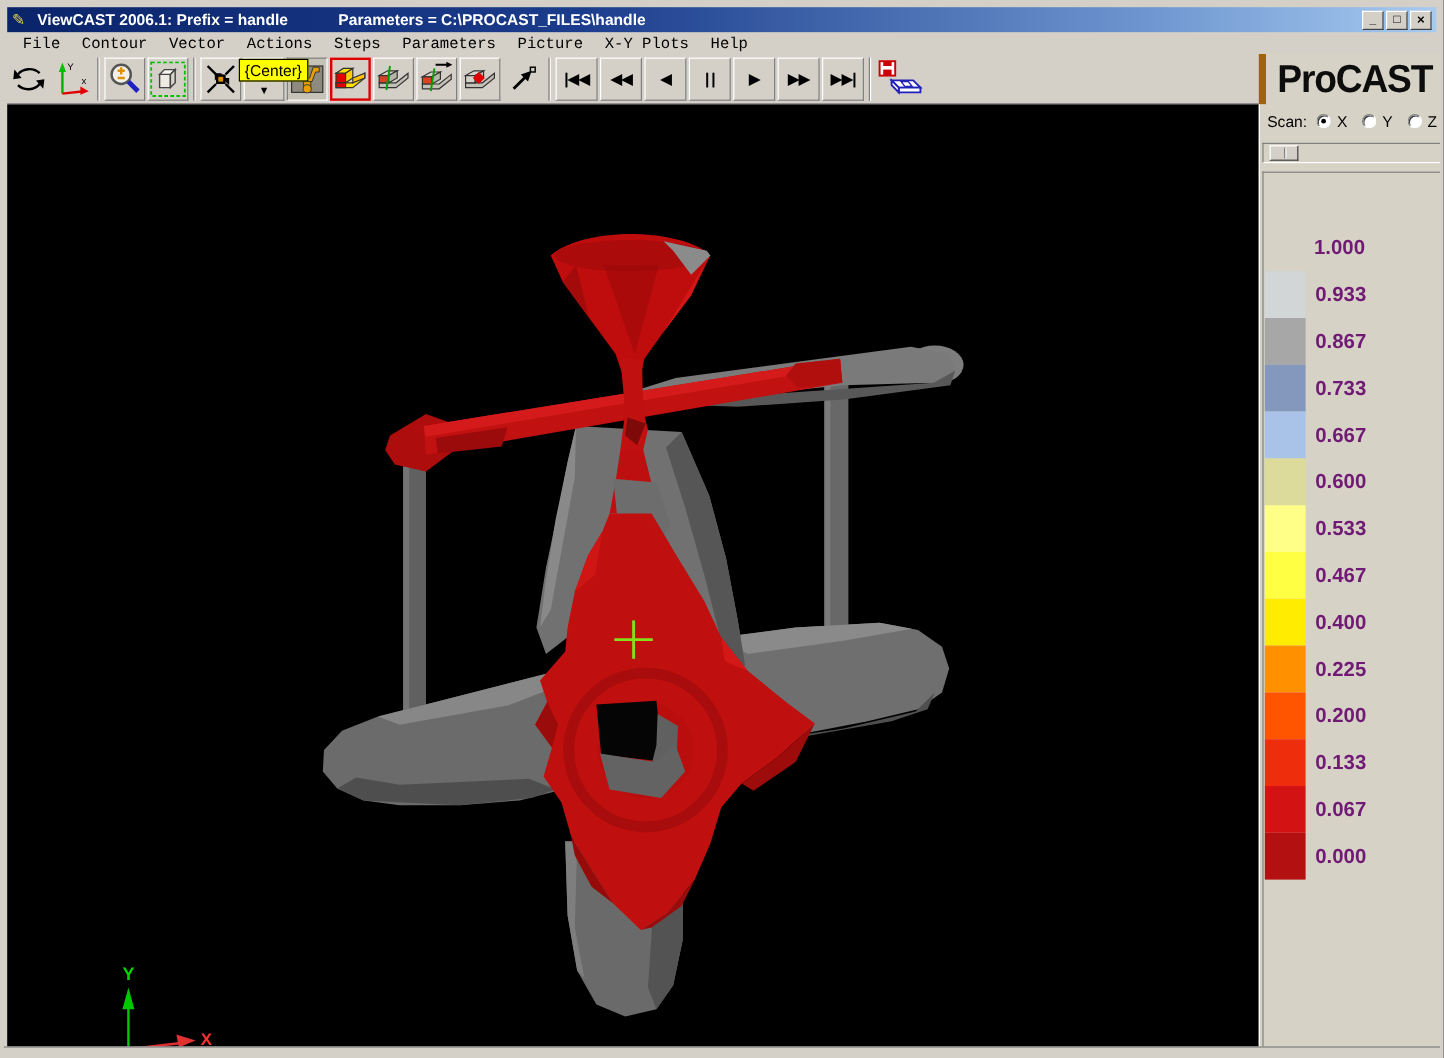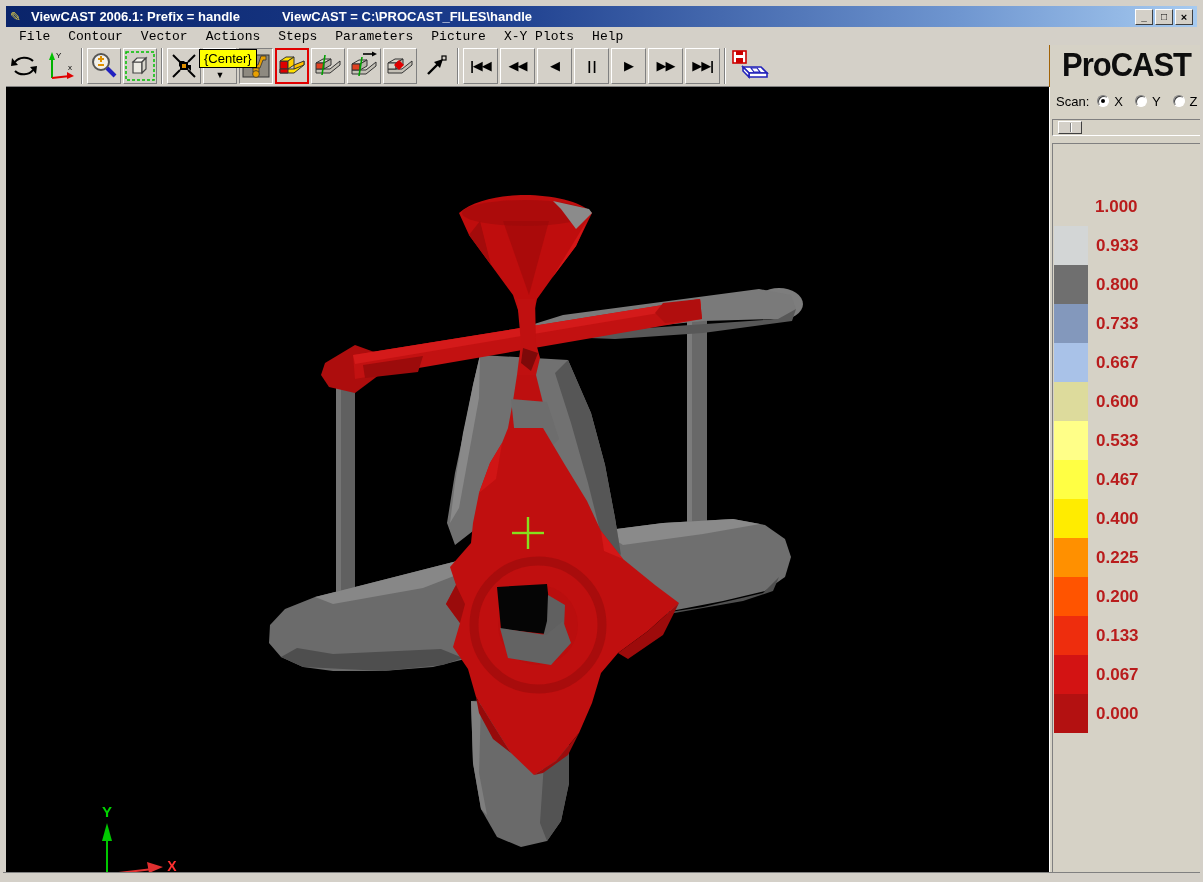--- a/index.html
+++ b/index.html
@@ -32,21 +32,21 @@
   .tb-btn.pressed{border-color:#808080 #fff #fff #808080;background:#c6c2b8;}
   .tb-btn.selected{border:2px solid #e00000;}
   .tb-sep{width:2px;height:36px;margin:0 3px;border-left:1px solid #808080;border-right:1px solid #fff;}
   #center-tooltip{position:absolute;left:193px;top:4px;background:#ffff00;border:1px solid #000;color:#000;
     font-size:13px;padding:1px 4px;z-index:30;}
   .pb-btn{width:35px;height:36px;margin:0 1px;background:#d4d0c8;border:1px solid;border-color:#fff #808080 #808080 #fff;
     display:flex;align-items:center;justify-content:center;font-size:13px;font-weight:bold;color:#000;letter-spacing:-1px;white-space:nowrap;}
 
   
   #brand{position:absolute;left:1046px;top:42px;width:154px;height:42px;background:#d6d2c6;display:flex;align-items:center;justify-content:center;
-    border-left:1px solid #a16207;}
+    border-left:6px solid #a16207;}
   #brand span{font-size:31px;font-weight:bold;color:#0d0d0d;letter-spacing:-1px;transform:scaleY(1.05);}
 
   
   #viewport{position:absolute;left:3px;top:84px;width:1043px;height:791px;background:#000;overflow:hidden;}
   #viewport svg{display:block;}
 
   
   #rightpanel{position:absolute;left:1046px;top:84px;width:154px;height:791px;background:#d6d2c6;border-left:1px solid #fff;overflow:hidden;}
   #scan-row{display:flex;align-items:center;height:20px;margin:4px 0 0 6px;font-size:13px;color:#000;white-space:nowrap;}
   #scan-row .scan-label{margin-right:8px;text-align:right;}
@@ -60,34 +60,34 @@
     border:1px solid;border-color:#fff #404040 #404040 #fff;}
   #scan-slider .thumb::after{content:"";position:absolute;left:11px;top:1px;bottom:1px;width:1px;background:#808080;box-shadow:1px 0 0 #fff;}
 
   
   #colorbar{position:absolute;left:2px;top:56px;width:149px;height:733px;background:#d6d2c6;
     border:1px solid;border-color:#808080 #fff #fff #808080;padding-top:43px;}
   .cb-headrow{height:39px;display:flex;align-items:center;}
   .cb-headrow .cb-label{margin-left:42px;}
   .cb-row{height:39px;display:flex;align-items:center;}
   .cb-swatch{width:34px;height:39px;margin-left:1px;flex:0 0 34px;}
-  .cb-label{margin-left:8px;font-size:17px;font-weight:bold;color:#b91c1c;}
+  .cb-label{margin-left:8px;font-size:17px;font-weight:bold;color:#701a75;}
 
   
   #bottomstrip{position:absolute;left:0px;bottom:0px;width:100%;height:7px;background:#d4d0c8;border-top:1px solid #808080;}
 </style>
 </head>
 <body>
 
 <div id="win">
 
   <div id="titlebar">
     <span class="app-icon">✎</span>
     <span class="t">ViewCAST 2006.1: Prefix = handle</span>
-    <span class="t">ViewCAST = C:\PROCAST_FILES\handle</span>
+    <span class="t">Parameters = C:\PROCAST_FILES\handle</span>
     <div id="win-buttons">
       <div class="winbtn">_</div>
       <div class="winbtn max">□</div>
       <div class="winbtn close">×</div>
     </div>
   </div>
 
   <div id="menubar">
 
   <span class="menu-item">File</span>
@@ -365,25 +365,25 @@
       <div class="cb-headrow">
         <span class="cb-label">1.000</span>
       </div>
       <div>
 
           <div class="cb-row">
             <div class="cb-swatch" style="background: rgb(211, 214, 214);"></div>
             <span class="cb-label">0.933</span>
           </div>
 
-
-          <div class="cb-row">
-            <div class="cb-swatch" style="background: rgb(111, 111, 111);"></div>
-            <span class="cb-label">0.800</span>
-          </div>
+          <div class="cb-row">
+            <div class="cb-swatch" style="background: rgb(167, 167, 167);"></div>
+            <span class="cb-label">0.867</span>
+          </div>
+
 
           <div class="cb-row">
             <div class="cb-swatch" style="background: rgb(131, 152, 188);"></div>
             <span class="cb-label">0.733</span>
           </div>
 
           <div class="cb-row">
             <div class="cb-swatch" style="background: rgb(169, 194, 232);"></div>
             <span class="cb-label">0.667</span>
           </div>

